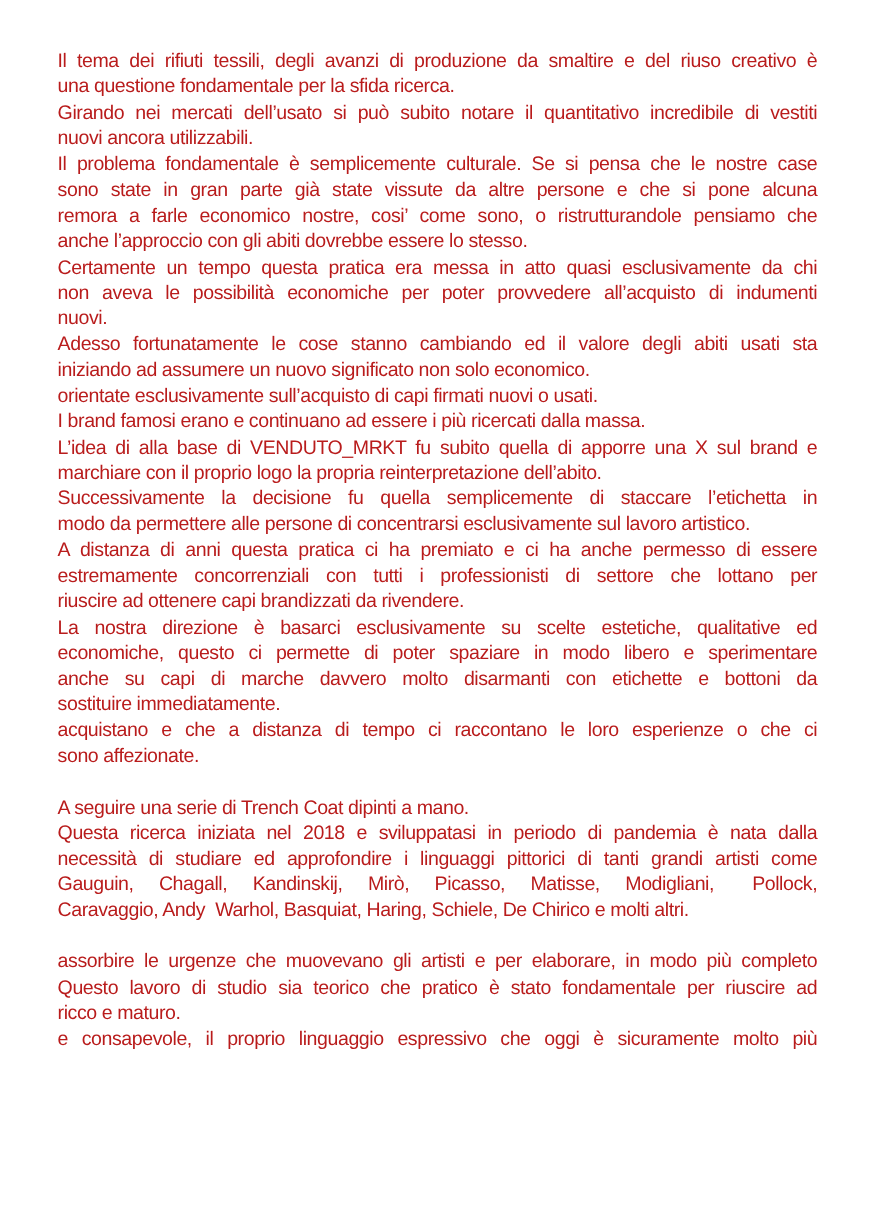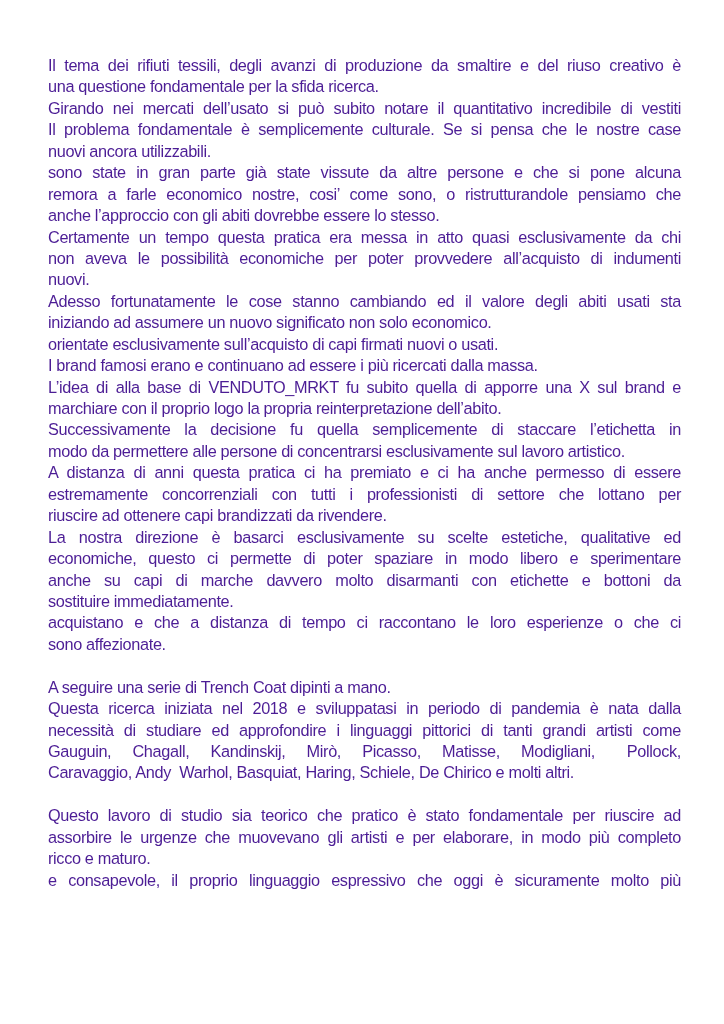--- a/index.html
+++ b/index.html
@@ -1,38 +1,38 @@
 <!DOCTYPE html>
 <html><head>
 <meta charset="utf-8">
 <style>
   html, body { margin:0; padding:0; background:#ffffff; }
   body { width:724px; height:1024px; position:relative; overflow:hidden; }
   .page {
-    position:absolute; left:48px; top:55px; width:633px;
+    position:absolute; left:48px; top:41px; width:633px;
     font-family: "Liberation Sans", sans-serif;
-    font-size:16.3px; line-height:21.45px; color:#4c1d95;
+    font-size:16.3px; line-height:21.45px; color:#b91c1c;
     letter-spacing:-0.35px;
   }
   .line { display:block; white-space:nowrap; height:21.45px; text-align:justify; text-align-last:justify; }
   .line.last { text-align-last:left; }
   .gap { display:block; height:21.45px; }
 </style>
 </head>
 <body>
 
 <div class="page">
 
   <span class="line">Il tema dei rifiuti tessili, degli avanzi di produzione da smaltire e del riuso creativo è</span>
   <span class="line last">una questione fondamentale per la sfida ricerca.</span>
 
   <span class="line">Girando nei mercati dell’usato si può subito notare il quantitativo incredibile di vestiti</span>
+  <span class="line last">nuovi ancora utilizzabili.</span>
+
   <span class="line">Il problema fondamentale è semplicemente culturale. Se si pensa che le nostre case</span>
-
-  <span class="line last">nuovi ancora utilizzabili.</span>
   <span class="line">sono state in gran parte già state vissute da altre persone e che si pone alcuna</span>
   <span class="line">remora a farle economico nostre, cosi’ come sono, o ristrutturandole pensiamo che</span>
   <span class="line last">anche l’approccio con gli abiti dovrebbe essere lo stesso.</span>
 
   <span class="line">Certamente un tempo questa pratica era messa in atto quasi esclusivamente da chi</span>
   <span class="line">non aveva le possibilità economiche per poter provvedere all’acquisto di indumenti</span>
   <span class="line last">nuovi.</span>
 
   <span class="line">Adesso fortunatamente le cose stanno cambiando ed il valore degli abiti usati sta</span>
   <span class="line last">iniziando ad assumere un nuovo significato non solo economico.</span>
@@ -61,17 +61,17 @@
   <span class="gap"></span>
 
   <span class="line last">A seguire una serie di Trench Coat dipinti a mano.</span>
 
   <span class="line">Questa ricerca iniziata nel 2018 e sviluppatasi in periodo di pandemia è nata dalla</span>
   <span class="line">necessità di studiare ed approfondire i linguaggi pittorici di tanti grandi artisti come</span>
   <span class="line" style="white-space:pre;">Gauguin,  Chagall,  Kandinskij,  Mirò,  Picasso,  Matisse,  Modigliani,   Pollock,</span>
   <span class="line last" style="white-space:pre;">Caravaggio, Andy  Warhol, Basquiat, Haring, Schiele, De Chirico e molti altri.</span>
   <span class="gap"></span>
 
+  <span class="line">assorbire le urgenze che muovevano gli artisti e per elaborare, in modo più completo</span>
   <span class="line">Questo lavoro di studio sia teorico che pratico è stato fondamentale per riuscire ad</span>
-  <span class="line">assorbire le urgenze che muovevano gli artisti e per elaborare, in modo più completo</span>
   <span class="line last">ricco e maturo.</span>
   <span class="line">e consapevole, il proprio linguaggio espressivo che oggi è sicuramente molto più</span>
 </div>
 
 </body></html>

